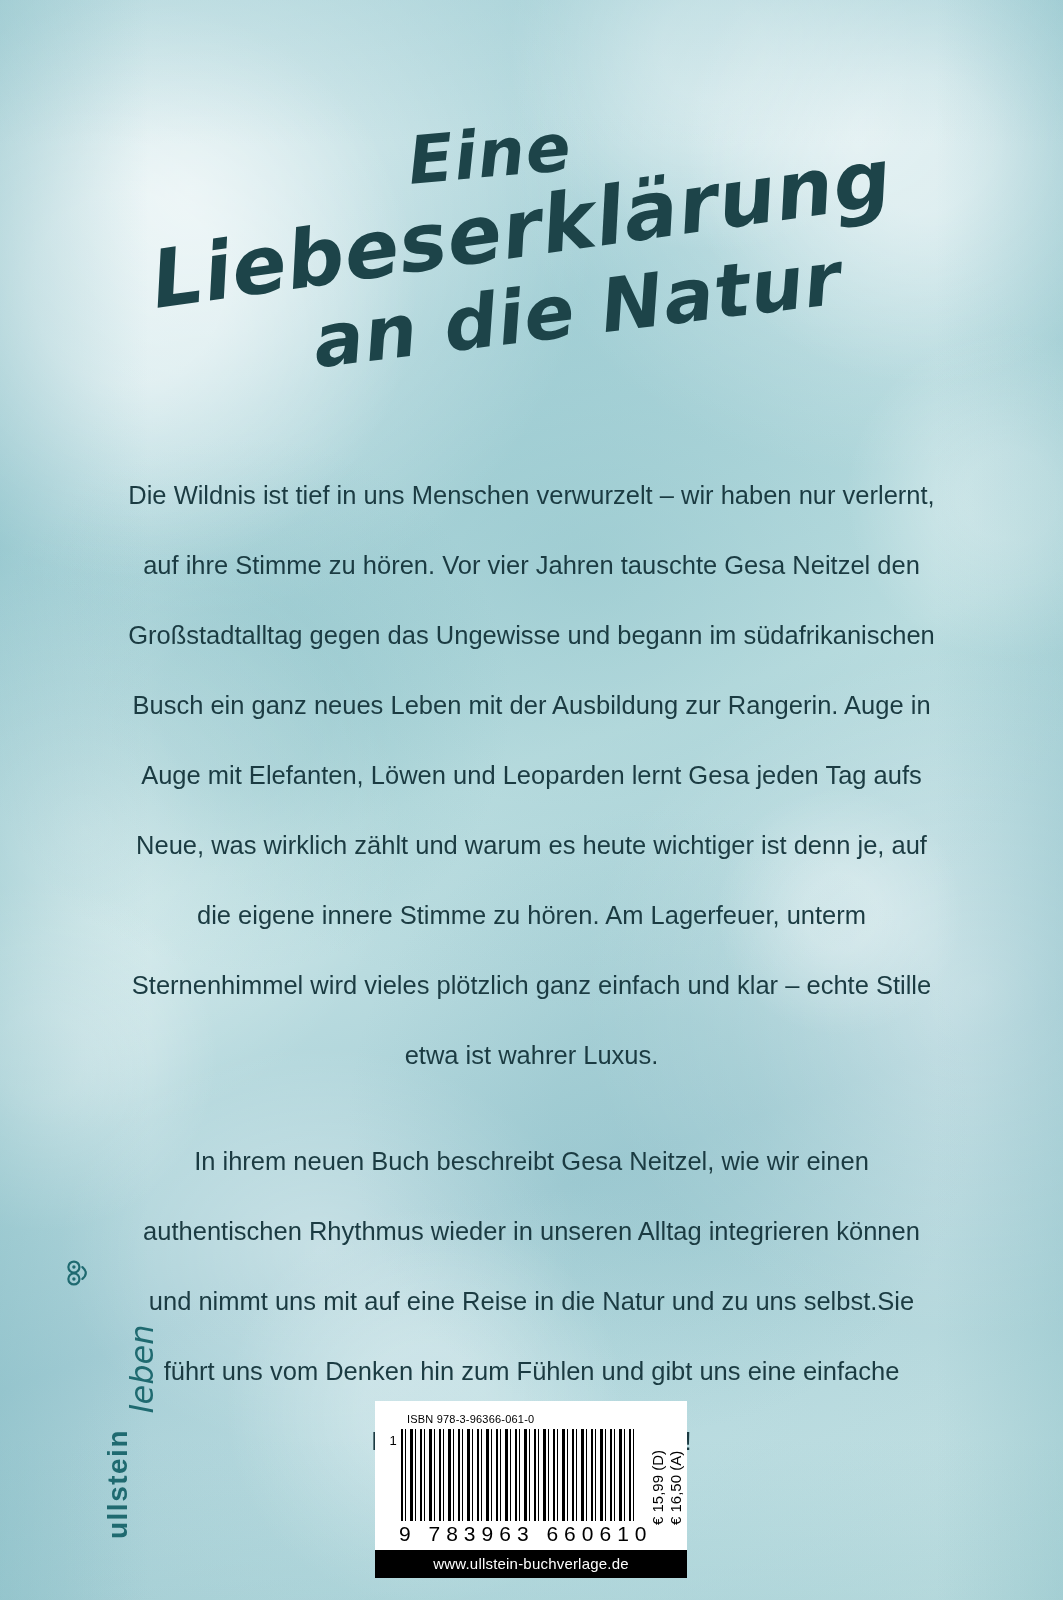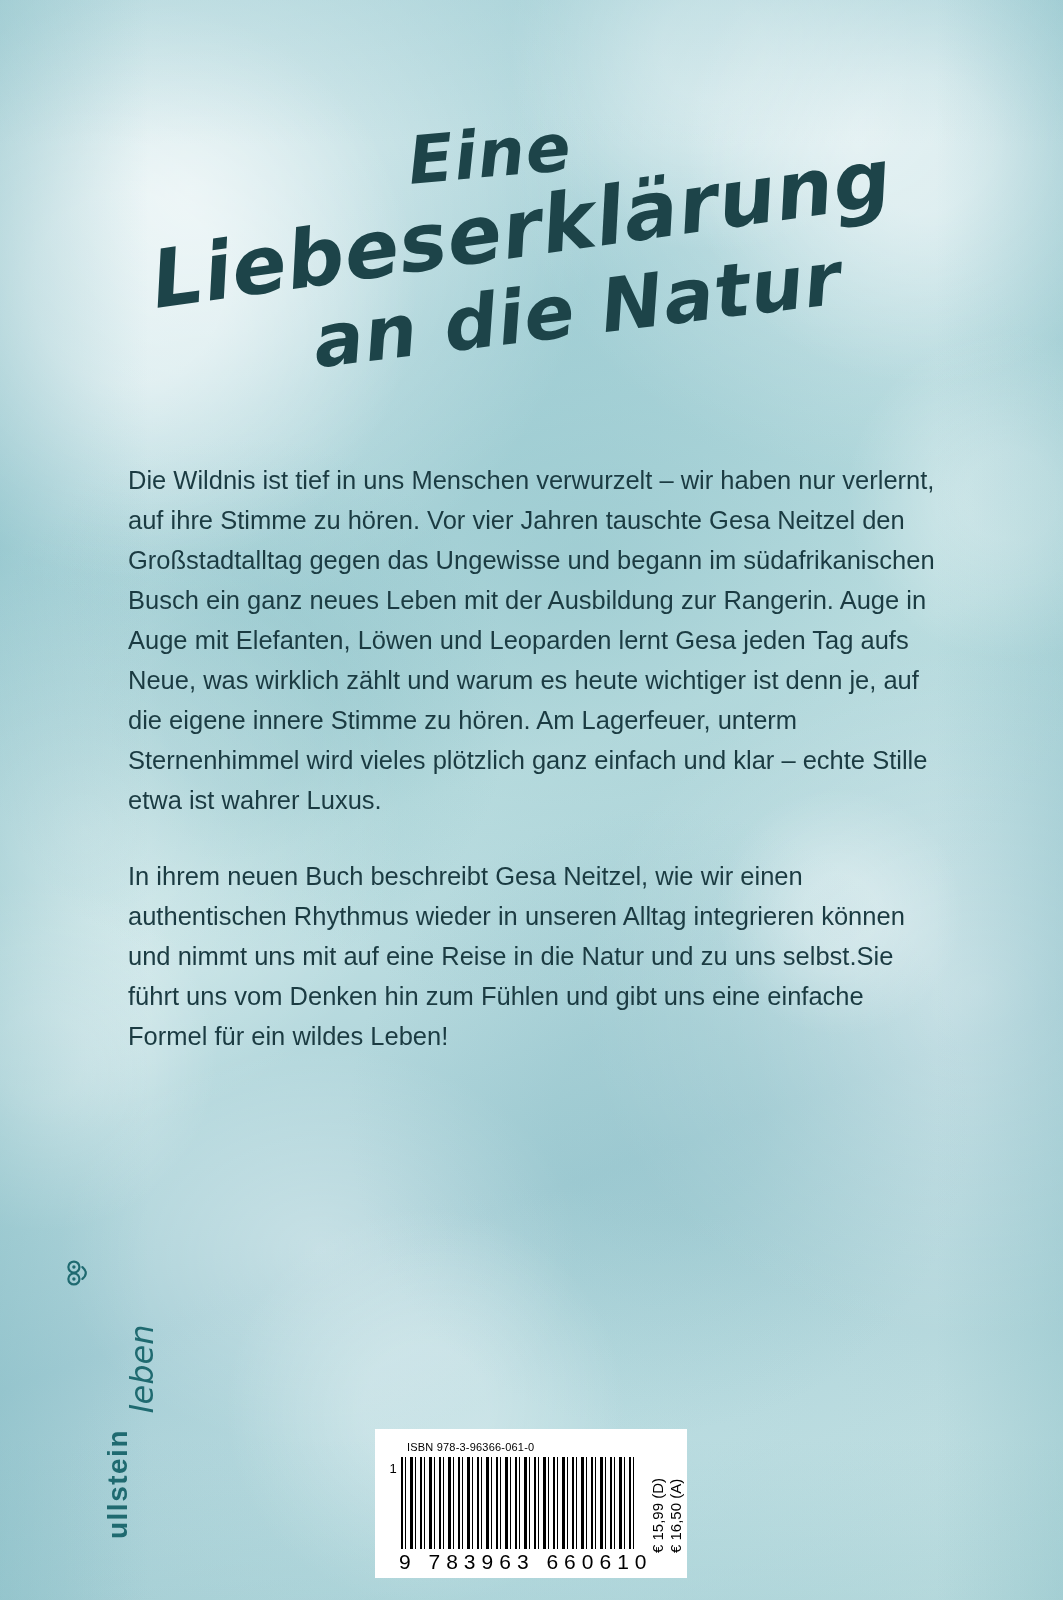--- a/index.html
+++ b/index.html
@@ -100,24 +100,24 @@
     transform: rotate(-7deg) translateX(46px);
     letter-spacing: 1px;
   }
 
   
   .blurb {
     position: absolute;
     top: 460px;
     left: 128px;
     width: 807px;
-    text-align: left;
+    text-align: center;
     color: #1b3b42;
     font-size: 25.5px;
-    line-height: 40px;
+    line-height: 70px;
     font-family: "Liberation Sans", sans-serif;
   }
   .blurb p {
     margin: 0;
   }
   .blurb p + p {
     margin-top: 36px;
   }
 
   
@@ -276,16 +276,17 @@
         <div class="bc-left">1</div>
         <div class="bc-bars">
           <div class="bars"></div>
         </div>
         <div class="bc-price">
           <span class="p1">€ 15,99 (D)</span>
           <span class="p2">€ 16,50 (A)</span>
         </div>
       </div>
       <div class="bc-digits">9 783963 660610</div>
+      <div class="bc-url">www.ullstein-buchverlage.de</div>
     </div>
 
   </div>
 </div>
 
 </body></html>

